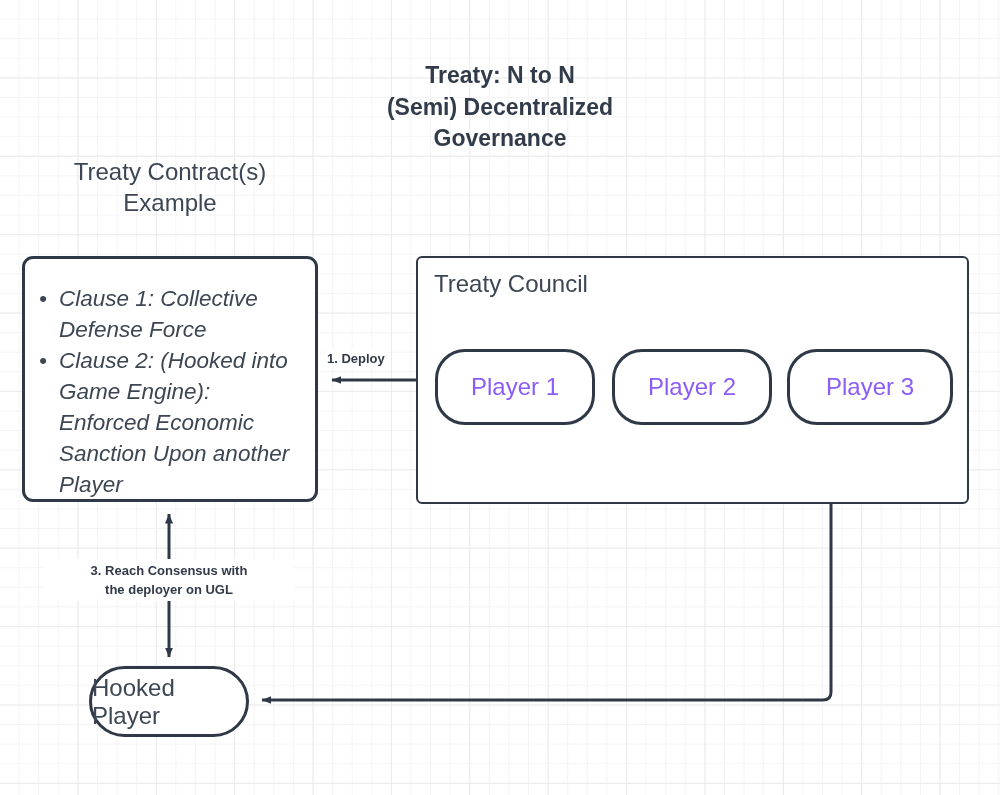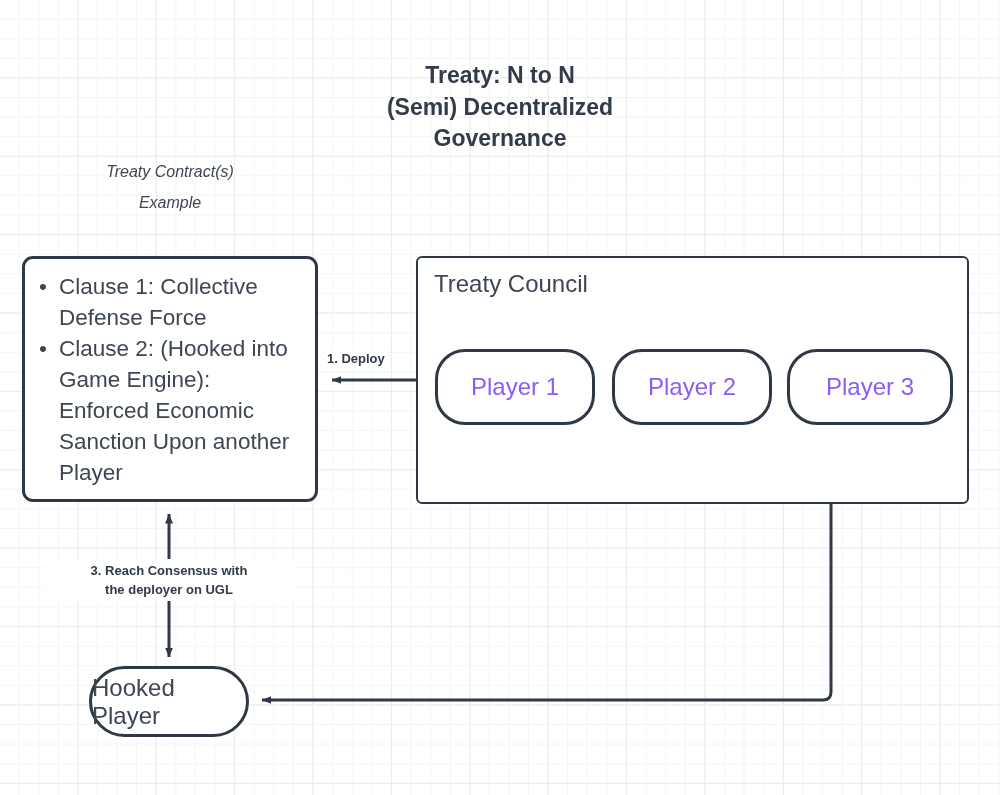--- a/index.html
+++ b/index.html
@@ -57,33 +57,33 @@
     color: #323b49;
     white-space: pre-line;
     margin-top: 20px;
   }
   .caption {
     position: absolute;
     left: 30px;
     top: 156px;
     width: 280px;
     text-align: center;
-    font-size: 16px;
+    font-size: 24px;
     line-height: 31px;
     color: #3d4653;
     white-space: pre-line;
-    font-style: italic;
   }
   #clause-box {
     left: 22px;
     top: 256px;
     width: 296px;
     height: 246px;
     border-radius: 11px;
-    padding: 12px 14px 12px 8px;
+    padding: 24px 14px 12px 8px;
+    font-style: italic;
   }
   #clause-list {
     margin: 0;
     padding: 0 0 0 26px;
     list-style: none;
     font-size: 22.5px;
     line-height: 31px;
   }
   #clause-list li {
     position: relative;

